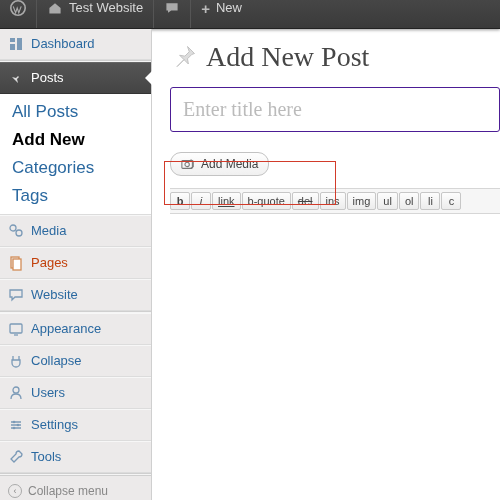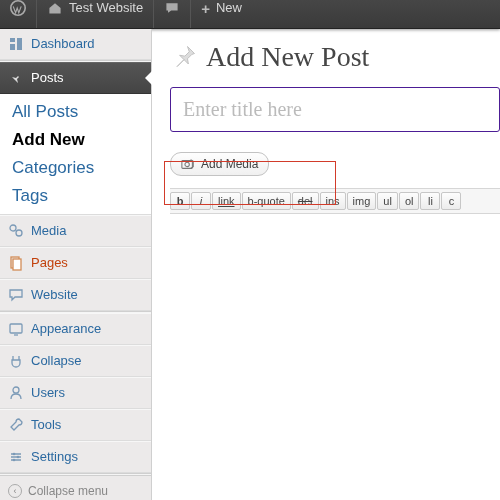--- a/index.html
+++ b/index.html
@@ -146,35 +146,35 @@
           <svg viewBox="0 0 16 16">
             <circle cx="8" cy="5" r="3" fill="none" stroke="#7b9ab7" stroke-width="1.3"></circle>
             <path d="M3 14c0-3 2-5 5-5s5 2 5 5" fill="none" stroke="#7b9ab7" stroke-width="1.3"></path>
           </svg>
         </span>
       <span>Users</span>
     </div>
     <div class="menu-top">
       <span class="ico">
           <svg viewBox="0 0 16 16">
-            <path d="M11 2a3 3 0 00-3 3l-5 5 3 3 5-5a3 3 0 003-3z" fill="none" stroke="#7b9ab7" stroke-width="1.3"></path>
-          </svg>
-        </span>
-      <span>Tools</span>
-    </div>
-    <div class="menu-top">
-      <span class="ico">
-          <svg viewBox="0 0 16 16">
             <path d="M3 5h10M3 8h10M3 11h10" stroke="#7b9ab7" stroke-width="1.3"></path>
             <circle cx="6" cy="5" r="1.3" fill="#7b9ab7"></circle>
             <circle cx="10" cy="8" r="1.3" fill="#7b9ab7"></circle>
             <circle cx="6" cy="11" r="1.3" fill="#7b9ab7"></circle>
           </svg>
         </span>
       <span>Settings</span>
+    </div>
+    <div class="menu-top">
+      <span class="ico">
+          <svg viewBox="0 0 16 16">
+            <path d="M11 2a3 3 0 00-3 3l-5 5 3 3 5-5a3 3 0 003-3z" fill="none" stroke="#7b9ab7" stroke-width="1.3"></path>
+          </svg>
+        </span>
+      <span>Tools</span>
     </div>
     <div class="sep"></div>
     <div class="collapse">
       <span class="circ">‹</span>
       <span>Collapse menu</span>
     </div>
   </div>
 
   <div class="content">
     <div class="page-title">

